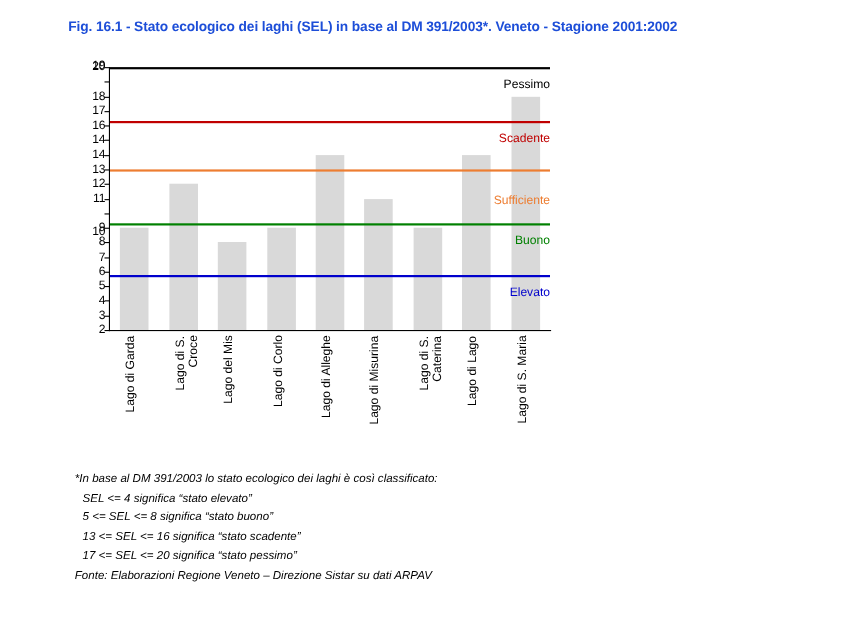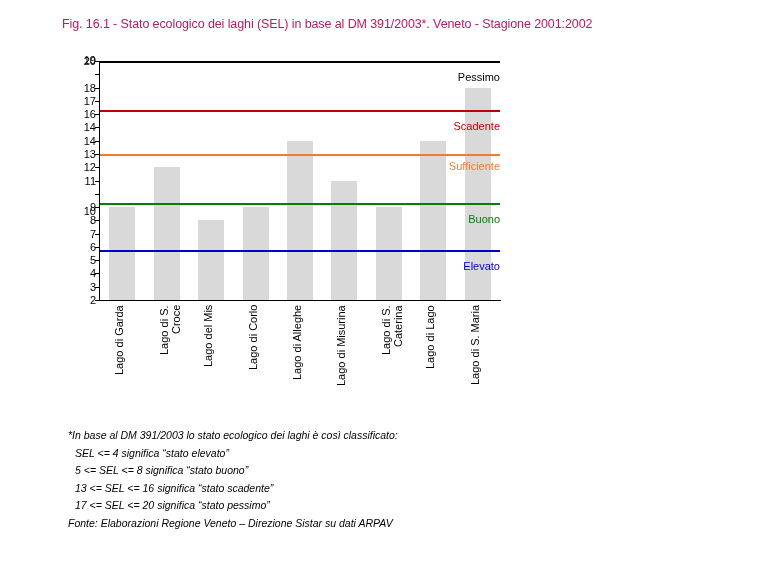--- a/index.html
+++ b/index.html
@@ -14,22 +14,22 @@
     position: relative;
     overflow: hidden;
   }
 
   
   #chart-title {
     position: absolute;
     left: 62px;
     top: 17px;
     font-size: 12.5px;
-    font-weight: normal;
-    color: #be185d;
+    font-weight: bold;
+    color: #1d4ed8;
     white-space: nowrap;
     letter-spacing: -0.1px;
   }
 
   
   #plot-region {
     position: absolute;
     left: 100px;
     top: 61px;
     width: 400px;
@@ -178,21 +178,21 @@
     <div class="bar" title="Lago di Alleghe: 14" style="height: 159.333px; left: 187px; background: rgb(217, 217, 217);"></div>
     <div class="bar" title="Lago di Misurina: 11" style="height: 119.5px; left: 231.444px; background: rgb(217, 217, 217);"></div>
     <div class="bar" title="Lago di S. Caterina: 9" style="height: 92.9444px; left: 275.889px; background: rgb(217, 217, 217);"></div>
     <div class="bar" title="Lago di Lago: 14" style="height: 159.333px; left: 320.333px; background: rgb(217, 217, 217);"></div>
     <div class="bar" title="Lago di S. Maria: 18" style="height: 212.444px; left: 364.778px; background: rgb(217, 217, 217);"></div>
     <div class="threshold-line" style="top: 0px; background: rgb(0, 0, 0);"></div>
     <div class="threshold-label" style="top: 11px; color: rgb(0, 0, 0); right: 0px;">Pessimo</div>
     <div class="threshold-line" style="top: 49.1278px; background: rgb(192, 0, 0);"></div>
     <div class="threshold-label" style="top: 60.1278px; color: rgb(192, 0, 0); right: 0px;">Scadente</div>
     <div class="threshold-line" style="top: 92.9444px; background: rgb(237, 125, 49);"></div>
-    <div class="threshold-label" style="top: 100px; color: rgb(237, 125, 49); right: 0px;">Sufficiente</div>
+    <div class="threshold-label" style="top: 116px; color: rgb(237, 125, 49); right: 0px;">Sufficiente</div>
     <div class="threshold-line" style="top: 142.072px; background: rgb(0, 128, 0);"></div>
     <div class="threshold-label" style="top: 153.072px; color: rgb(0, 128, 0); right: 0px;">Buono</div>
     <div class="threshold-line" style="top: 188.544px; background: rgb(0, 0, 204);"></div>
     <div class="threshold-label" style="top: 199.544px; color: rgb(0, 0, 204); right: 0px; margin-left: 44px;">Elevato</div>
   </div>
 <div id="x-axis-labels">
     <div class="x-label" style="left: 113.222px;">Lago di Garda</div>
     <div class="x-label" style="left: 157.667px;">Lago di S.
 Croce</div>
     <div class="x-label" style="left: 202.111px;">Lago del Mis</div>

